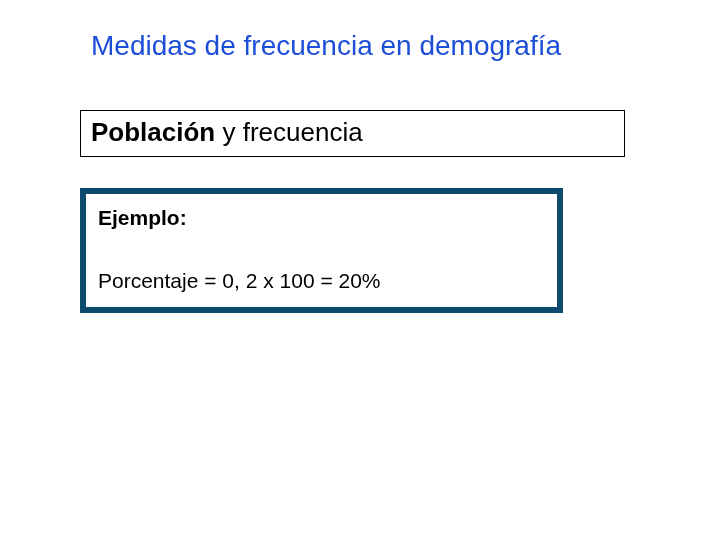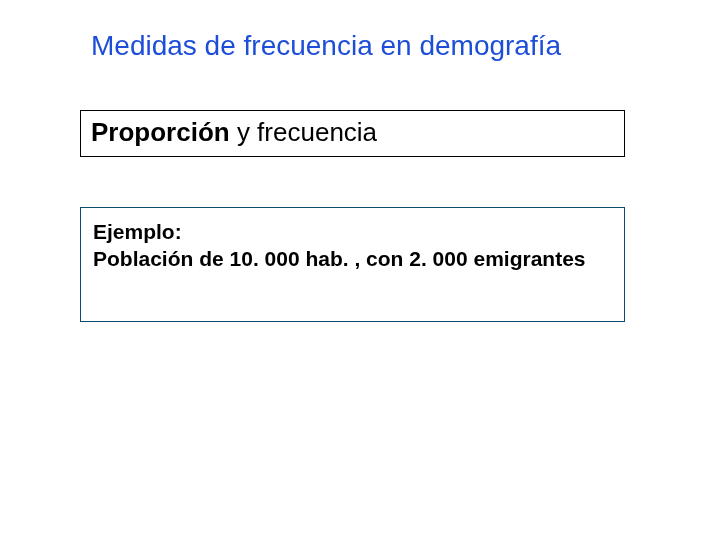--- a/index.html
+++ b/index.html
@@ -40,23 +40,23 @@
     font-weight: bold;
   }
   .subtitle-text {
     font-size: 26px;
     line-height: 1.2;
     white-space: nowrap;
   }
   .example-box {
     position: absolute;
     left: 80px;
-    top: 207px;
-    width: 545px;
-    border: 1px solid #0c4a6e;
+    top: 188px;
+    width: 483px;
+    border: 6px solid #0c4a6e;
     padding: 10px 12px 12px 12px;
     box-sizing: border-box;
     font-size: 21px;
     line-height: 1.3;
   }
   .example-box .line {
     display: block;
   }
   .example-box .bold {
     font-weight: bold;
@@ -67,24 +67,24 @@
 </style>
 </head>
 <body>
 
 <div class="slide">
 
   <div class="title">Medidas de frecuencia en demografía</div>
 
   <div class="subtitle-box">
     <span class="subtitle-text">
-      <span class="bold">Proporción</span><span> y frecuencia</span>
+      <span class="bold">Población</span><span> y frecuencia</span>
     </span>
   </div>
 
   <div class="example-box">
     <span class="line bold">Ejemplo:</span>
-    <span class="line bold">Población de 10. 000 hab. , con 2. 000 emigrantes</span>
     <div class="spacer"></div>
     <div class="spacer"></div>
+    <span class="line">Porcentaje = 0, 2 x 100 = 20%</span>
   </div>
 
 </div>
 
 </body></html>

